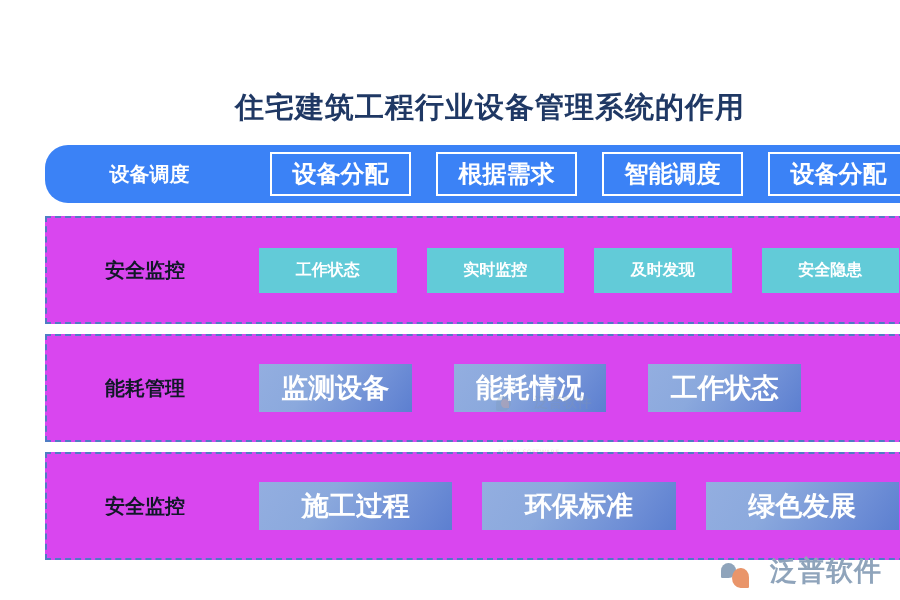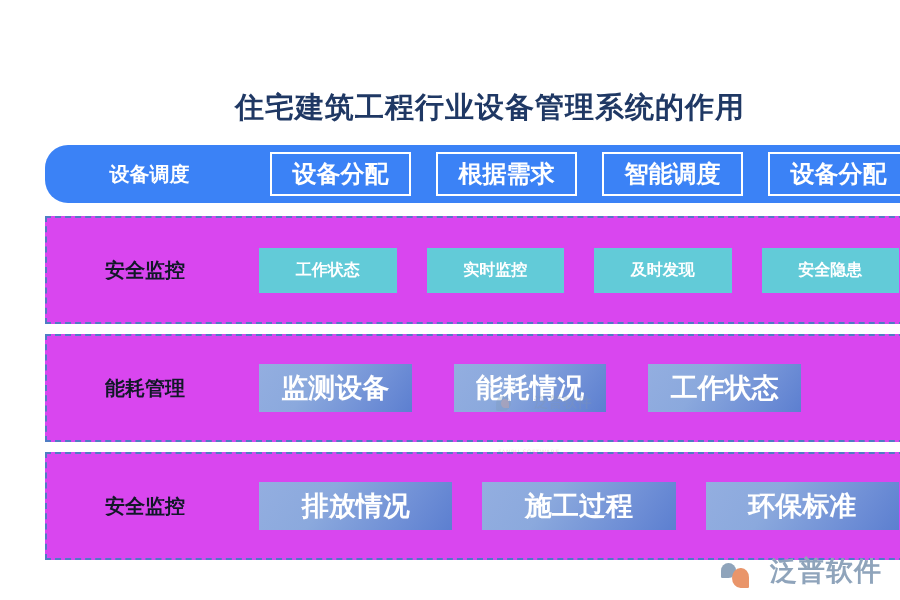--- a/index.html
+++ b/index.html
@@ -261,23 +261,23 @@
     <div class="wm-line1">
       <span class="wm-mark"></span>
       <span class="wm-text">泛普软件</span>
     </div>
     <div class="wm-sub">FANPU SOFTWARE</div>
   </div>
 
   <div class="row row-dashed r4">
     <div class="row-label">安全监控</div>
     <div class="chips">
-      <div class="chip-grad">排放情况</div>
       <div class="chip-grad">施工过程</div>
       <div class="chip-grad">环保标准</div>
+      <div class="chip-grad">绿色发展</div>
     </div>
   </div>
 
   <div class="logo">
     <div class="logo-top">
       <span class="logo-mark">
         <span class="disc"></span>
         <span class="swoosh"></span>
       </span>
       <span class="logo-name">泛普软件</span>

